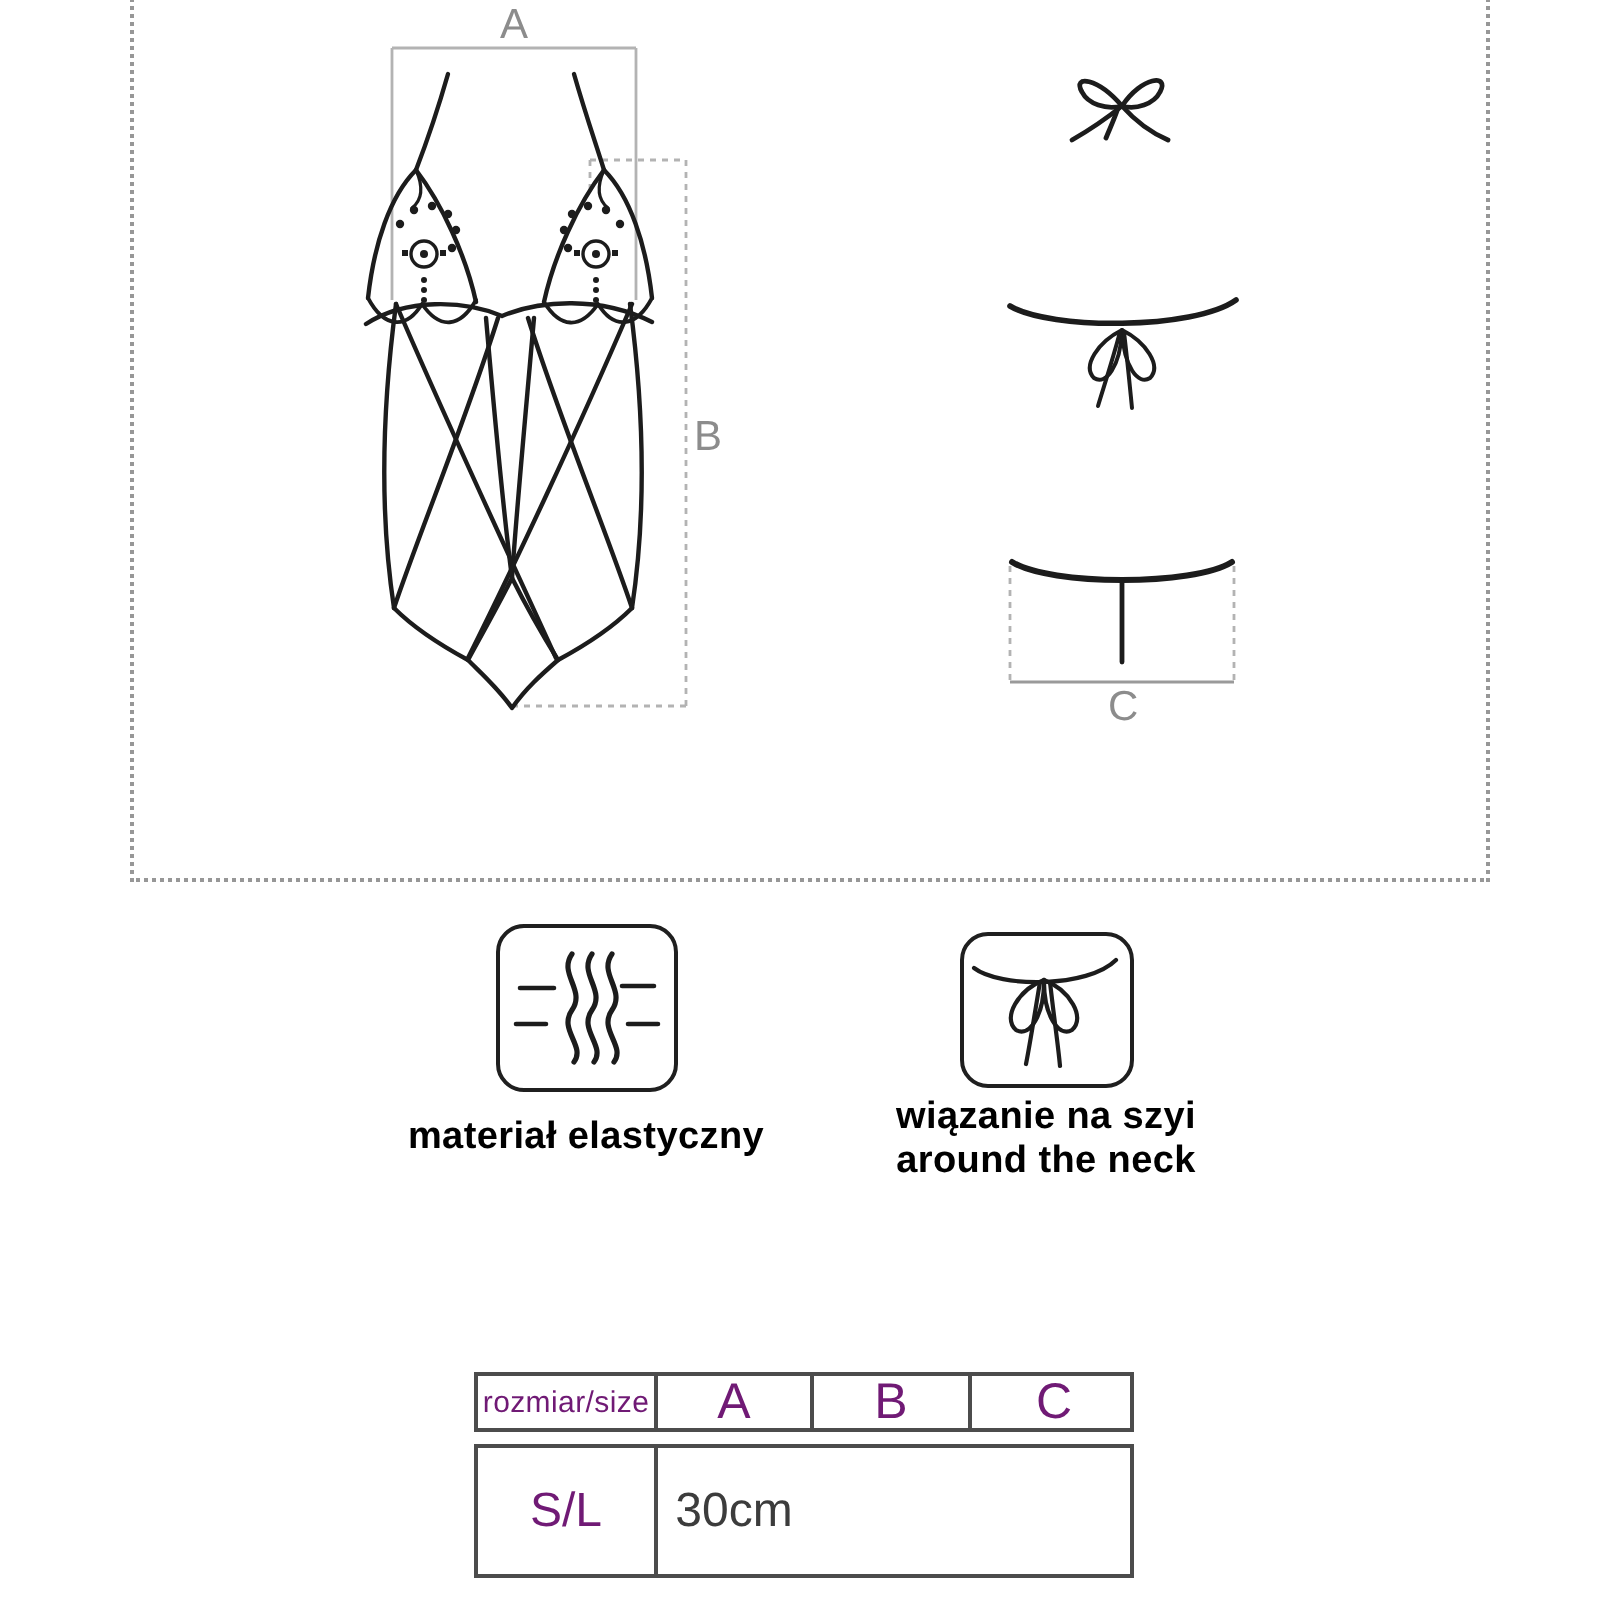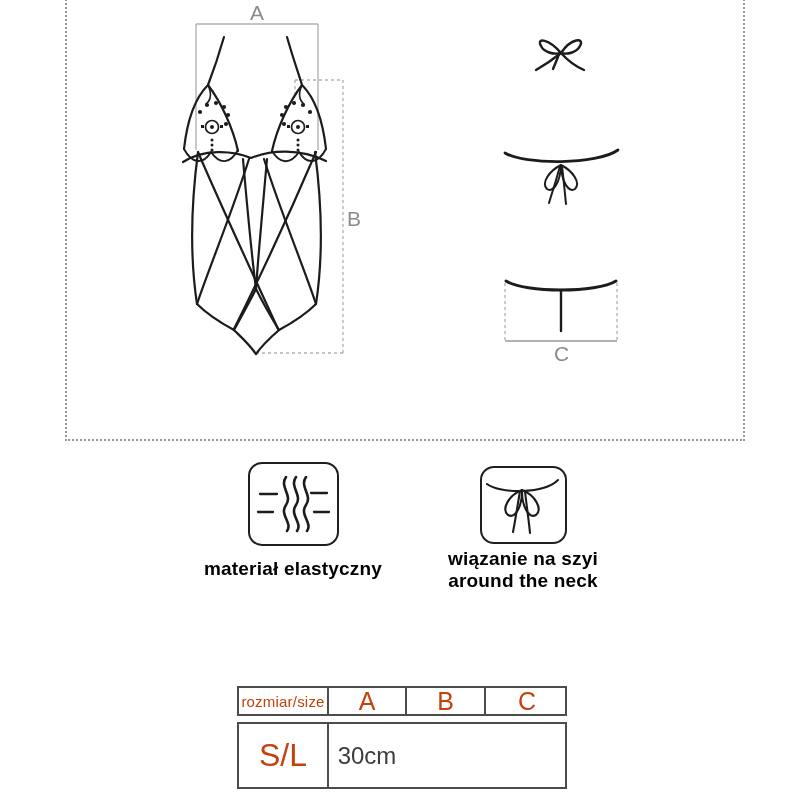--- a/index.html
+++ b/index.html
@@ -31,26 +31,26 @@
   }
   
   .size-table-header, .size-table-body {
     position:absolute; display:grid; grid-template-columns:88px 78px 79px 84px;
     border:2px solid #4c4c4c;
   }
   .size-table-header { left:237px; top:686px; width:330px; height:30px; }
   .size-table-body   { left:237px; top:722px; width:330px; height:67px; }
   .cell {
     display:flex; align-items:center; justify-content:center;
-    border-left:2px solid #4c4c4c; color:#c2410c; overflow:hidden;
+    border-left:2px solid #4c4c4c; color:#701a75; overflow:hidden;
   }
   .cell:first-child { border-left:none; }
   .cell.small { font-size:15px; letter-spacing:0.2px; }
   .cell.axis  { font-size:25px; }
-  .cell.size  { font-size:32px;border-radius:17px; }
+  .cell.size  { font-size:24px;border-radius:17px; }
   .cell.value { font-size:24px; color:#3c3c3c; }
 </style>
 </head>
 <body>
 
 <div class="stage">
 
   <div class="dotted-frame"></div>
 
   <svg class="diagram-svg" width="800" height="460" viewBox="0 0 800 460">

